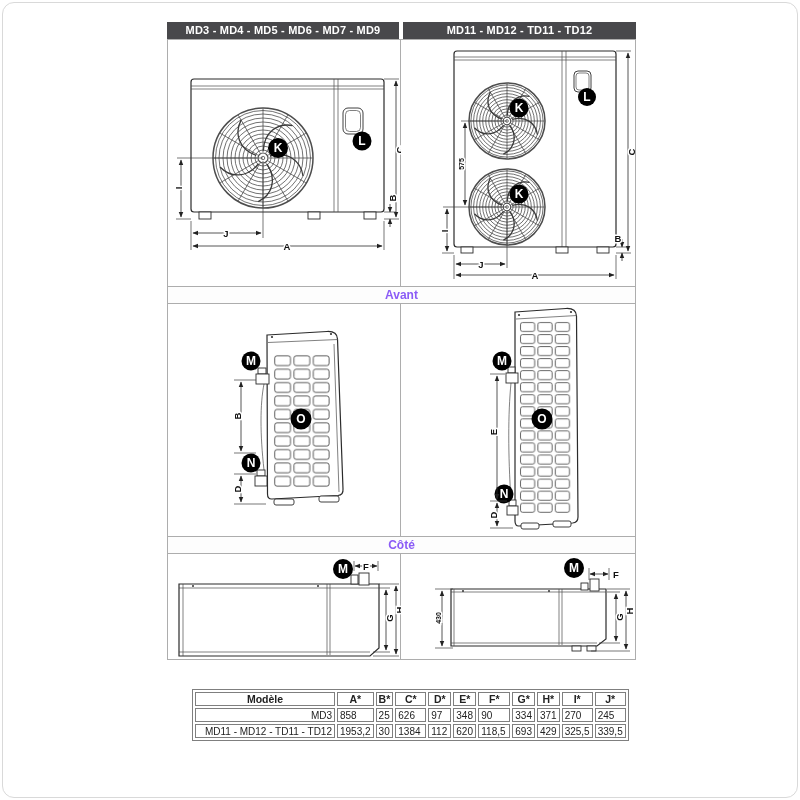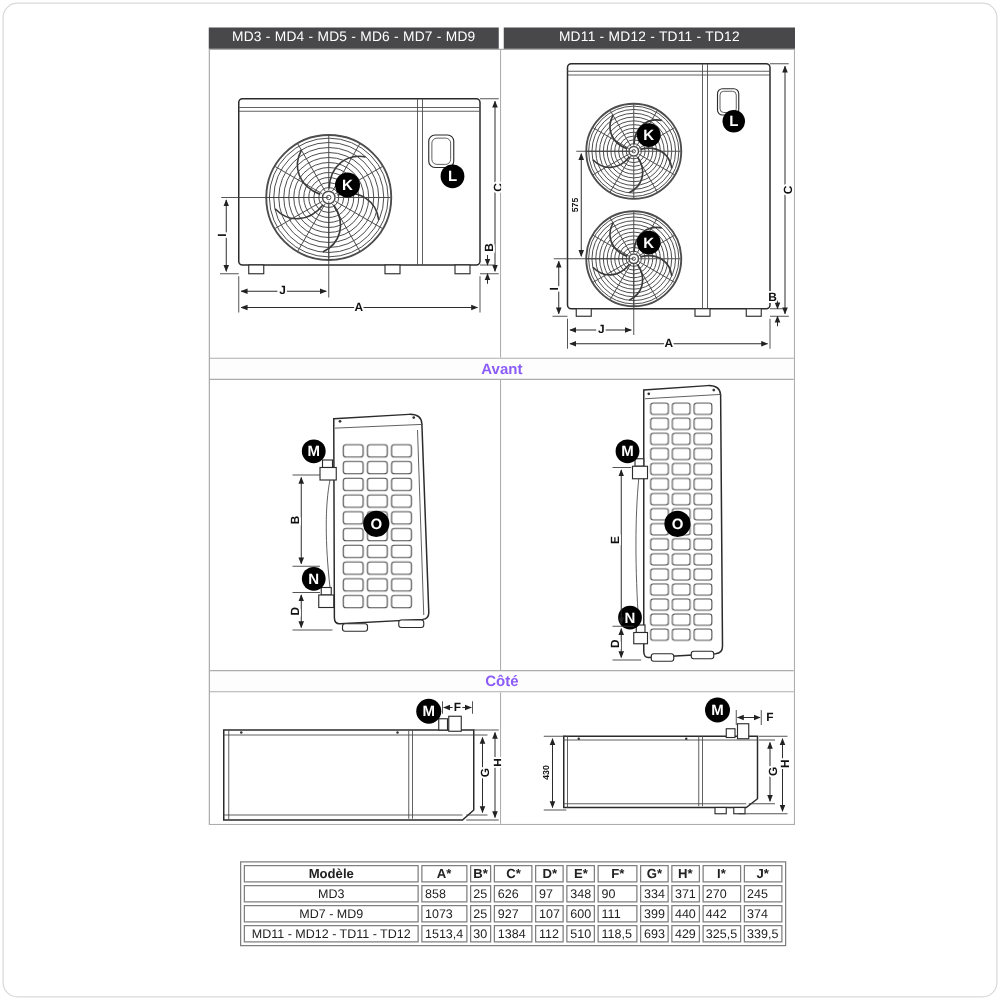--- a/index.html
+++ b/index.html
@@ -1,21 +1,21 @@
 <!DOCTYPE html>
 <html><head>
 <meta charset="utf-8">
 <style>
   * { margin:0; padding:0; box-sizing:border-box; }
   html,body { width:800px; height:800px; background:#fff; font-family:"Liberation Sans",sans-serif; }
   .page { position:relative; width:800px; height:800px; background:#fff; overflow:hidden; }
   .page-frame { position:absolute; left:2px; top:2px; right:2px; bottom:2px; border:1px solid #d9d9d9; border-radius:12px; pointer-events:none; }
   .diagram-panel { position:absolute; left:167px; top:22px; width:469px; }
   .hdr-row { display:flex; width:469px; }
-  .hdr-cell { background:#48484b; color:#fff; font-weight:normal; font-size:11px; text-align:center; height:17px; line-height:17px; letter-spacing:.2px; }
+  .hdr-cell { background:#48484b; color:#fff; font-weight:bold; font-size:11px; text-align:center; height:17px; line-height:17px; letter-spacing:.2px; }
   .hdr-cell.hl { width:232px; margin-right:4px; }
   .hdr-cell.hr { width:233px; }
   .views-box { border:1px solid #adadad; width:469px; background:#fff; }
   .view-row { display:flex; }
   .view-cell { position:relative; background:#fff; }
   .view-cell.vl { width:233px; border-right:1px solid #adadad; }
   .view-cell.vr { width:234px; }
   .section-bar { border-top:1px solid #adadad; border-bottom:1px solid #adadad; height:18px; line-height:16px; text-align:center; font-weight:bold; font-size:12px; color:#8b5cf6; background:#fdfdfd; }
   .section-bar.last { border-bottom:none; height:18px; }
   svg { display:block; }
@@ -27,21 +27,21 @@
   .dimend  { stroke:#2c2c2c; stroke-width:0.8; marker-end:url(#ar); }
   .fanln   { stroke:#4d4d4d; stroke-width:0.8; fill:none; vector-effect:non-scaling-stroke; }
   .fanbl   { stroke:#3a3a3a; stroke-width:1.3; fill:none; vector-effect:non-scaling-stroke; }
   .badge circle { fill:#000; }
   .badge text { fill:#fff; font-weight:bold; font-size:12px; text-anchor:middle; dominant-baseline:central; }
   .dlab { font-weight:bold; font-size:9.5px; fill:#111; text-anchor:middle; dominant-baseline:central; paint-order:stroke; stroke:#fff; stroke-width:3px; }
   .dlab.sm { font-size:7px; }
   .spec-table { position:absolute; left:192px; top:689px; border-collapse:separate; border-spacing:2px; border:1px solid #7f7f7f; background:#fff; table-layout:fixed; }
   .spec-table th, .spec-table td { border:1px solid #7f7f7f; font-size:10px; height:14px; padding:0 2px; background:#fff; color:#222; white-space:nowrap; overflow:hidden; }
   .spec-table th { font-weight:bold; text-align:center; font-size:10.5px; }
-  .spec-table td.model { text-align:center; }
+  .spec-table td.model { text-align:right; }
   .spec-table td.num { text-align:left; }
 </style>
 </head>
 <body>
 
 <div class="page">
   <div class="page-frame"></div>
 
   <svg width="0" height="0" aria-hidden="true">
     <defs>
@@ -435,39 +435,26 @@
       <td class="num">626</td>
       <td class="num">97</td>
       <td class="num">348</td>
       <td class="num">90</td>
       <td class="num">334</td>
       <td class="num">371</td>
       <td class="num">270</td>
       <td class="num">245</td>
     </tr>
     <tr>
-      <td class="model">MD7 - MD9</td>
-      <td class="num">1073</td>
-      <td class="num">25</td>
-      <td class="num">927</td>
-      <td class="num">107</td>
-      <td class="num">600</td>
-      <td class="num">111</td>
-      <td class="num">399</td>
-      <td class="num">440</td>
-      <td class="num">442</td>
-      <td class="num">374</td>
-    </tr>
-    <tr>
       <td class="model">MD11 - MD12 - TD11 - TD12</td>
-      <td class="num">1513,4</td>
+      <td class="num">1953,2</td>
       <td class="num">30</td>
       <td class="num">1384</td>
       <td class="num">112</td>
-      <td class="num">510</td>
+      <td class="num">620</td>
       <td class="num">118,5</td>
       <td class="num">693</td>
       <td class="num">429</td>
       <td class="num">325,5</td>
       <td class="num">339,5</td>
     </tr>
   </tbody>
     </table>
 </div>
 

